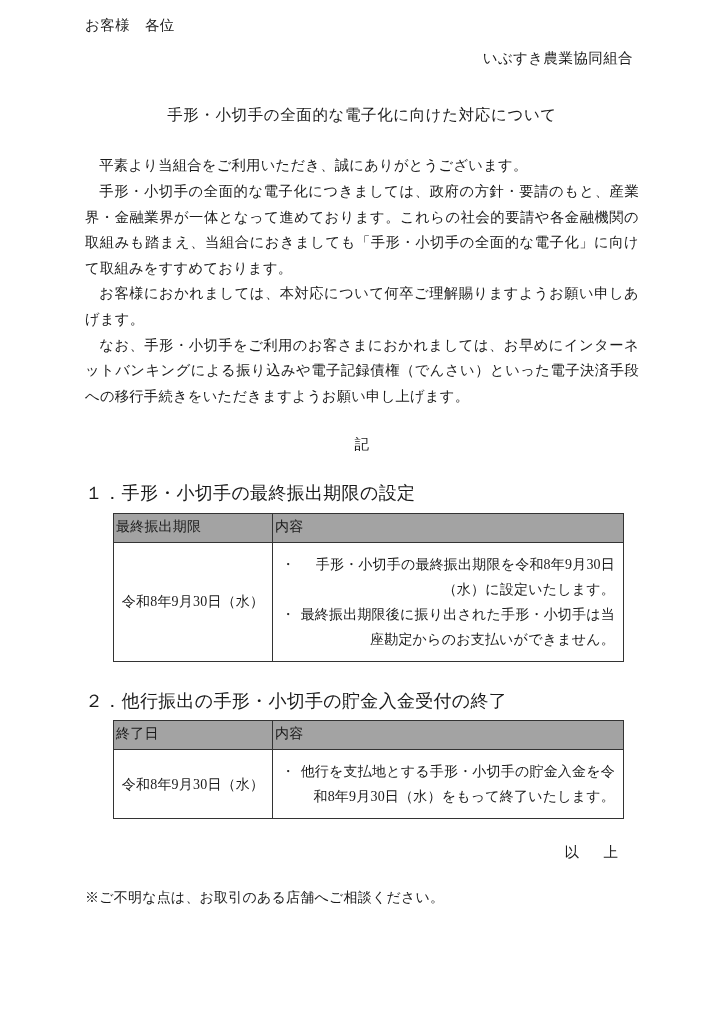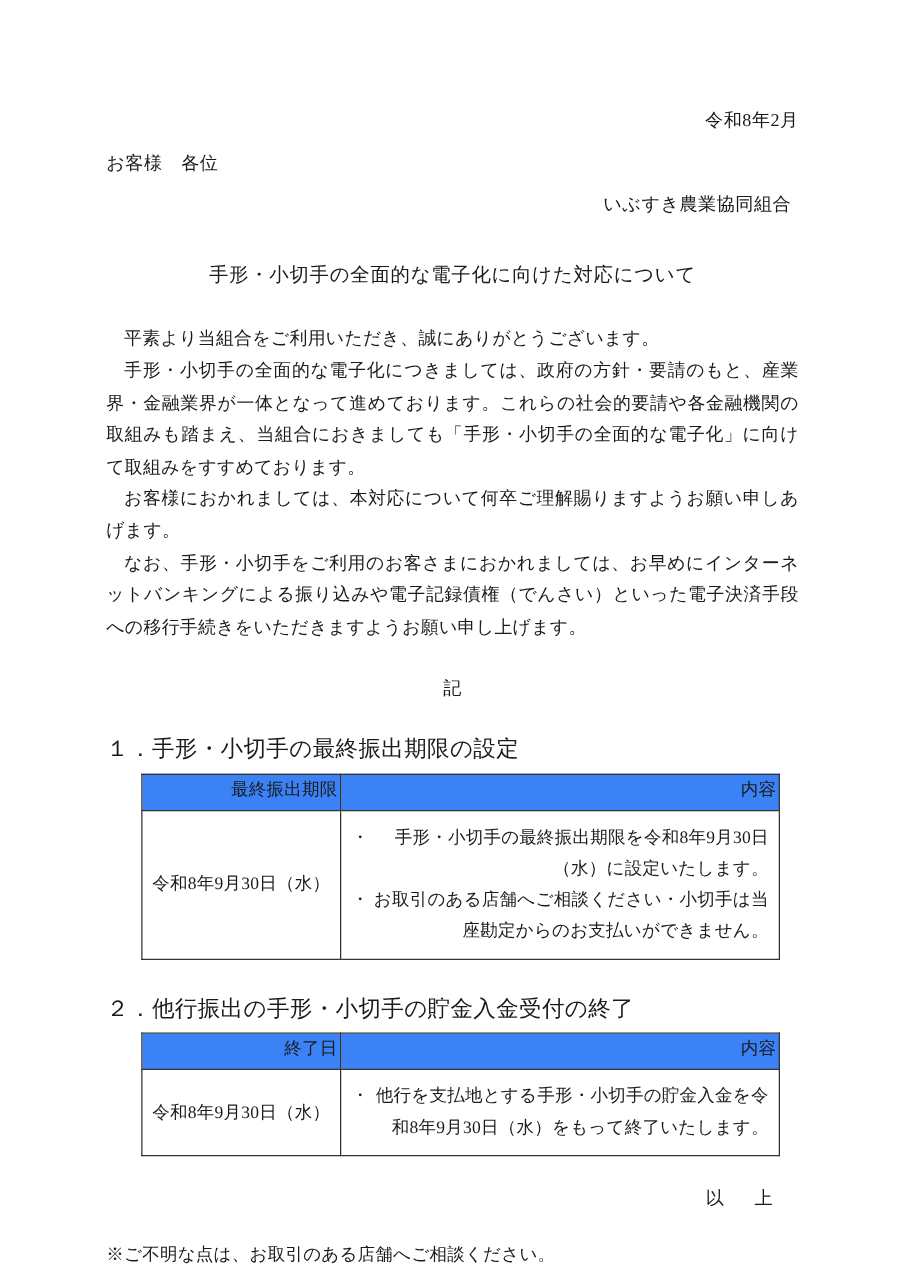--- a/index.html
+++ b/index.html
@@ -102,22 +102,22 @@
     table-layout: fixed;
   }
   table.info-table th,
   table.info-table td {
     border: 1px solid #333333;
     font-size: 14px;
     font-weight: normal;
     letter-spacing: 0.2px;
   }
   table.info-table th {
-    background: #3b82f6;
-    text-align: right;
+    background: #a3a3a3;
+    text-align: left;
     padding: 4px 2px 5px;
     line-height: 1.35;
   }
   table.info-table col.c-date { width: 159px; }
   table.info-table col.c-body { width: 351px; }
 
   td.date-cell {
     text-align: center;
     vertical-align: middle;
     padding: 16px 2px;
@@ -162,21 +162,20 @@
   .note-text {
     text-underline-offset: 3px;
   }
 </style>
 </head>
 <body>
 
 <div class="page">
   <div class="content">
 
-    <div class="date-line">令和8年2月</div>
 
     <div class="addressee">お客様　各位</div>
 
     <div class="sender">いぶすき農業協同組合</div>
 
     <div class="doc-title">手形・小切手の全面的な電子化に向けた対応について</div>
 
     <div class="body-block">
       <p class="para">平素より当組合をご利用いただき、誠にありがとうございます。</p>
       <p class="para">手形・小切手の全面的な電子化につきましては、政府の方針・要請のもと、産業界・金融業界が一体となって進めております。これらの社会的要請や各金融機関の取組みも踏まえ、当組合におきましても「手形・小切手の全面的な電子化」に向けて取組みをすすめております。</p>
@@ -198,21 +197,21 @@
             <th>最終振出期限</th>
             <th>内容</th>
           </tr>
         </thead>
         <tbody>
           <tr>
             <td class="date-cell">令和8年9月30日（水）</td>
             <td class="body-cell">
               <ul class="bullets">
                 <li>手形・小切手の最終振出期限を令和8年9月30日（水）に設定いたします。</li>
-                <li>お取引のある店舗へご相談ください・小切手は当座勘定からのお支払いができません。</li>
+                <li>最終振出期限後に振り出された手形・小切手は当座勘定からのお支払いができません。</li>
               </ul>
             </td>
           </tr>
         </tbody>
       </table>
     </div>
 
     <div class="section">
       <div class="section-heading">２．他行振出の手形・小切手の貯金入金受付の終了</div>
       <table class="info-table">

